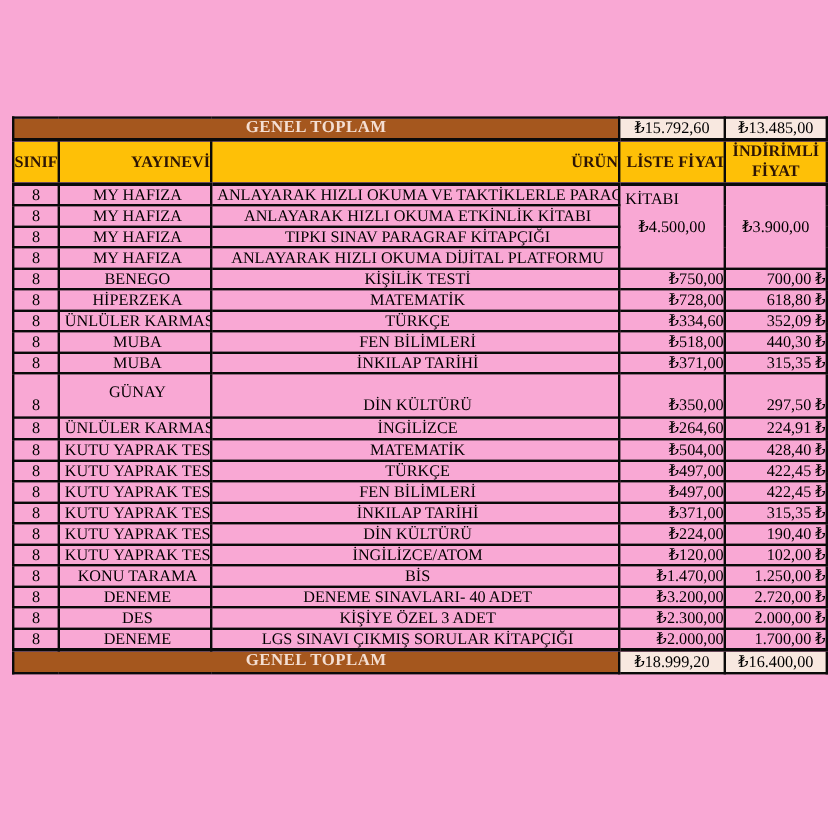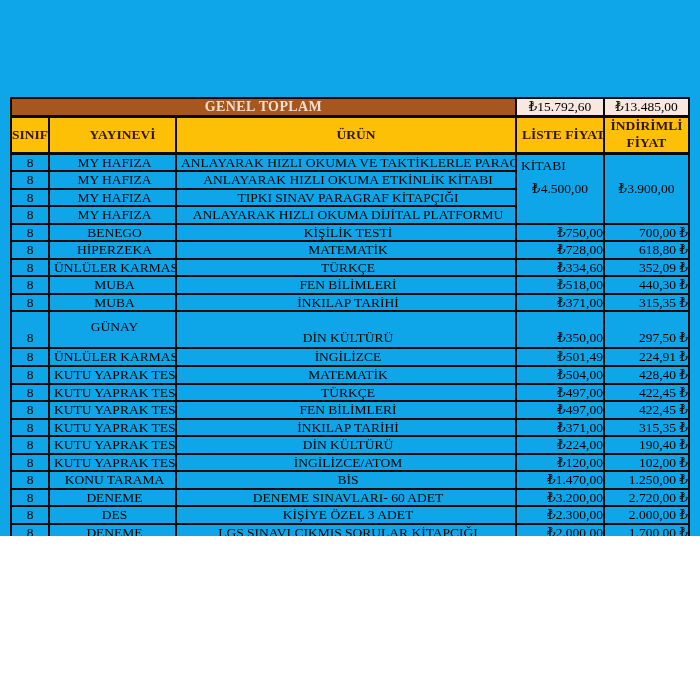--- a/index.html
+++ b/index.html
@@ -1,21 +1,21 @@
 <!DOCTYPE html>
 <html><head>
 <meta charset="utf-8">
 <style>
   * { box-sizing: border-box; }
   html, body { margin: 0; padding: 0; background: #ffffff; }
   .page {
     position: relative;
     width: 700px;
-    height: 536px;
-    background: #0ea5e9;
+    height: 700px;
+    background: #f9a8d4;
     overflow: hidden;
     font-family: "Liberation Serif", "DejaVu Serif", serif;
     color: #000;
   }
   table.price-table {
     position: absolute;
     left: 10px;
     top: 97px;
     width: 678px;
     border-collapse: collapse;
@@ -51,21 +51,21 @@
   
   tr.header-row { height: 34px; }
   tr.header-row th {
     background: #fec007;
     color: #2e1505;
     font-weight: bold;
     border-bottom-width: 3px;
     font-size: 13.5px;
   }
   th.h-sinif { text-align: center; margin-left: 48px; }
-  th.h-yayinevi, th.h-urun { text-align: center; padding-left: 20px; margin-left: 10px; }
+  th.h-yayinevi, th.h-urun { text-align: right; padding-left: 20px; margin-left: 10px; }
   th.h-liste { text-align: left; padding-left: 5px; white-space: nowrap; }
   th.h-indirimli { padding: 0 2px; line-height: 1.25; }
   
   tr.data-row { height: 17.5px; }
   tr.data-row.tall { height: 37px; }
   td.c-sinif { text-align: center; }
   td.c-yayinevi, td.c-urun { text-align: center; padding-left: 4px; white-space: nowrap; }
   td.c-liste, td.c-indirimli { text-align: right; white-space: nowrap; }
   tr.tall td { vertical-align: bottom; padding-bottom: 2px; }
   tr.tall td.c-yayinevi { vertical-align: top; padding-top: 7px; }
@@ -179,21 +179,21 @@
       <td class="c-yayinevi">GÜNAY</td>
       <td class="c-urun">DİN KÜLTÜRÜ</td>
       <td class="c-liste">₺350,00</td>
       <td class="c-indirimli">297,50 ₺</td>
     </tr>
 
     <tr class="data-row">
       <td class="c-sinif">8</td>
       <td class="c-yayinevi">ÜNLÜLER KARMASI</td>
       <td class="c-urun">İNGİLİZCE</td>
-      <td class="c-liste">₺501,49</td>
+      <td class="c-liste">₺264,60</td>
       <td class="c-indirimli">224,91 ₺</td>
     </tr>
     <tr class="data-row">
       <td class="c-sinif">8</td>
       <td class="c-yayinevi">KUTU YAPRAK TEST</td>
       <td class="c-urun">MATEMATİK</td>
       <td class="c-liste">₺504,00</td>
       <td class="c-indirimli">428,40 ₺</td>
     </tr>
     <tr class="data-row">
@@ -234,21 +234,21 @@
     <tr class="data-row">
       <td class="c-sinif">8</td>
       <td class="c-yayinevi">KONU TARAMA</td>
       <td class="c-urun">BİS</td>
       <td class="c-liste">₺1.470,00</td>
       <td class="c-indirimli">1.250,00 ₺</td>
     </tr>
     <tr class="data-row">
       <td class="c-sinif">8</td>
       <td class="c-yayinevi">DENEME</td>
-      <td class="c-urun">DENEME SINAVLARI- 60 ADET</td>
+      <td class="c-urun">DENEME SINAVLARI- 40 ADET</td>
       <td class="c-liste">₺3.200,00</td>
       <td class="c-indirimli">2.720,00 ₺</td>
     </tr>
     <tr class="data-row">
       <td class="c-sinif">8</td>
       <td class="c-yayinevi">DES</td>
       <td class="c-urun">KİŞİYE ÖZEL 3 ADET</td>
       <td class="c-liste">₺2.300,00</td>
       <td class="c-indirimli">2.000,00 ₺</td>
     </tr>

